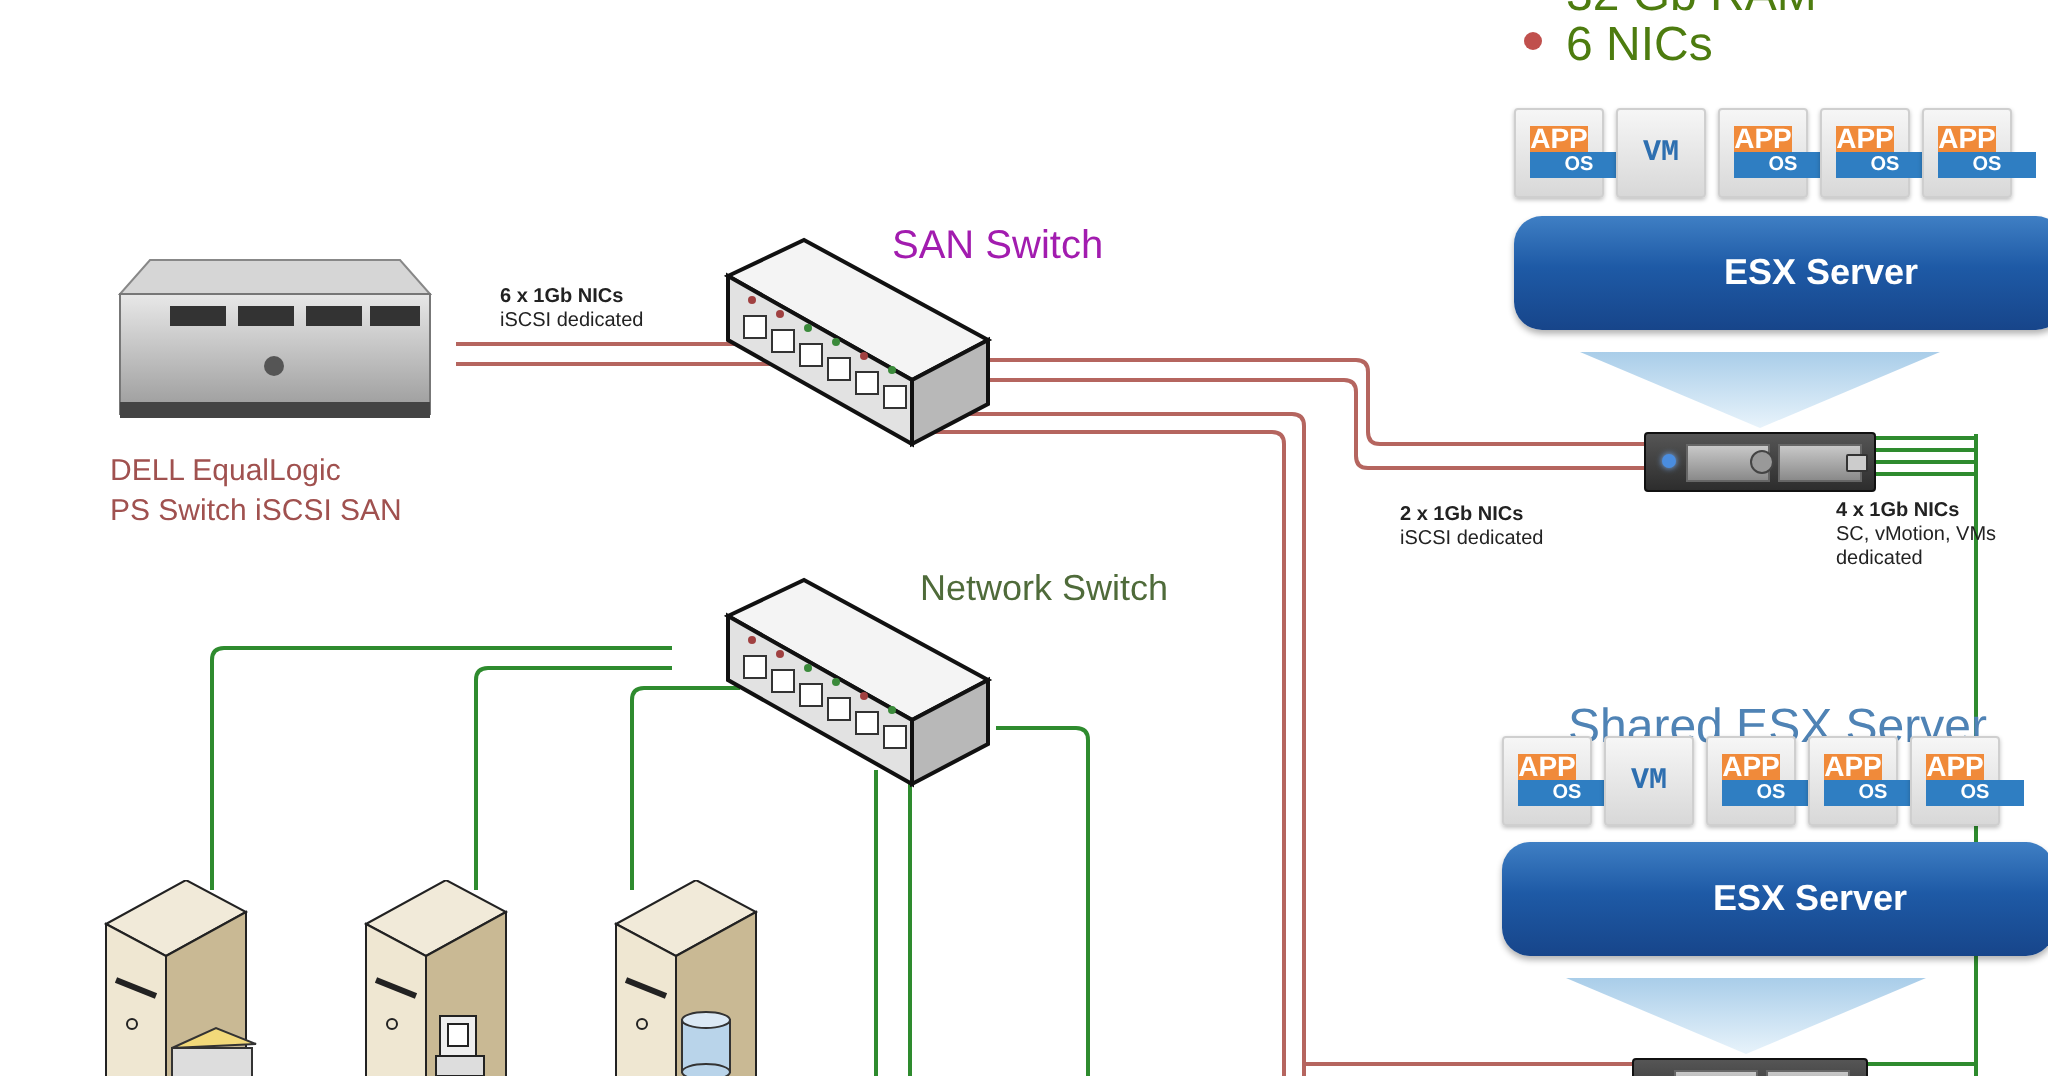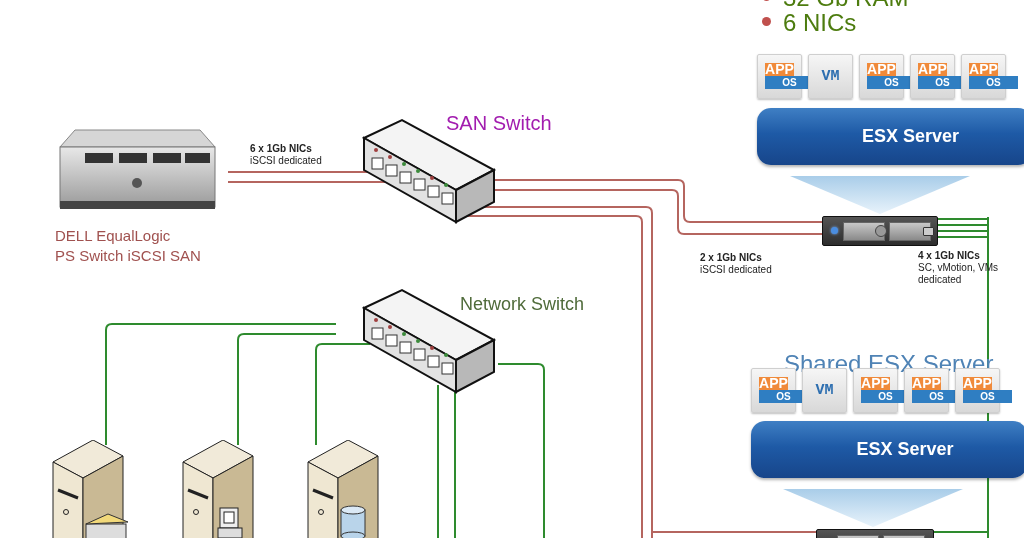--- a/index.html
+++ b/index.html
@@ -126,21 +126,21 @@
   </g>
   <g>
     <circle cx="14" cy="32" r="2" fill="#a04040"></circle>
       <circle cx="28" cy="39" r="2" fill="#a04040"></circle>
     <circle cx="42" cy="46" r="2" fill="#3a8a3a"></circle>
       <circle cx="56" cy="53" r="2" fill="#3a8a3a"></circle>
     <circle cx="70" cy="60" r="2" fill="#a04040"></circle>
       <circle cx="84" cy="67" r="2" fill="#3a8a3a"></circle>
   </g>
 </svg>
-<div class="lbl green-title" style="left:460px;top:294px">Network Switch</div>
+<div class="lbl green-title" style="left:460px;top:284px">Network Switch</div>
 
 <svg style="position:absolute;left:48px;top:440px" width="90" height="100">
   <polygon points="5,22 45,0 75,16 35,38" fill="#f1ead9" stroke="#222"></polygon>
   <polygon points="5,22 35,38 35,100 5,100" fill="#efe7d2" stroke="#222"></polygon>
   <polygon points="35,38 75,16 75,100 35,100" fill="#c9b994" stroke="#222"></polygon>
   <line x1="10" y1="50" x2="30" y2="58" stroke="#222" stroke-width="3"></line>
   <circle cx="18" cy="72" r="2.5" fill="none" stroke="#222"></circle>
   <rect x="38" y="84" width="40" height="16" fill="#ddd" stroke="#333"></rect>
   <polygon points="38,84 60,74 80,82" fill="#f2d97a" stroke="#333"></polygon>
 </svg>

